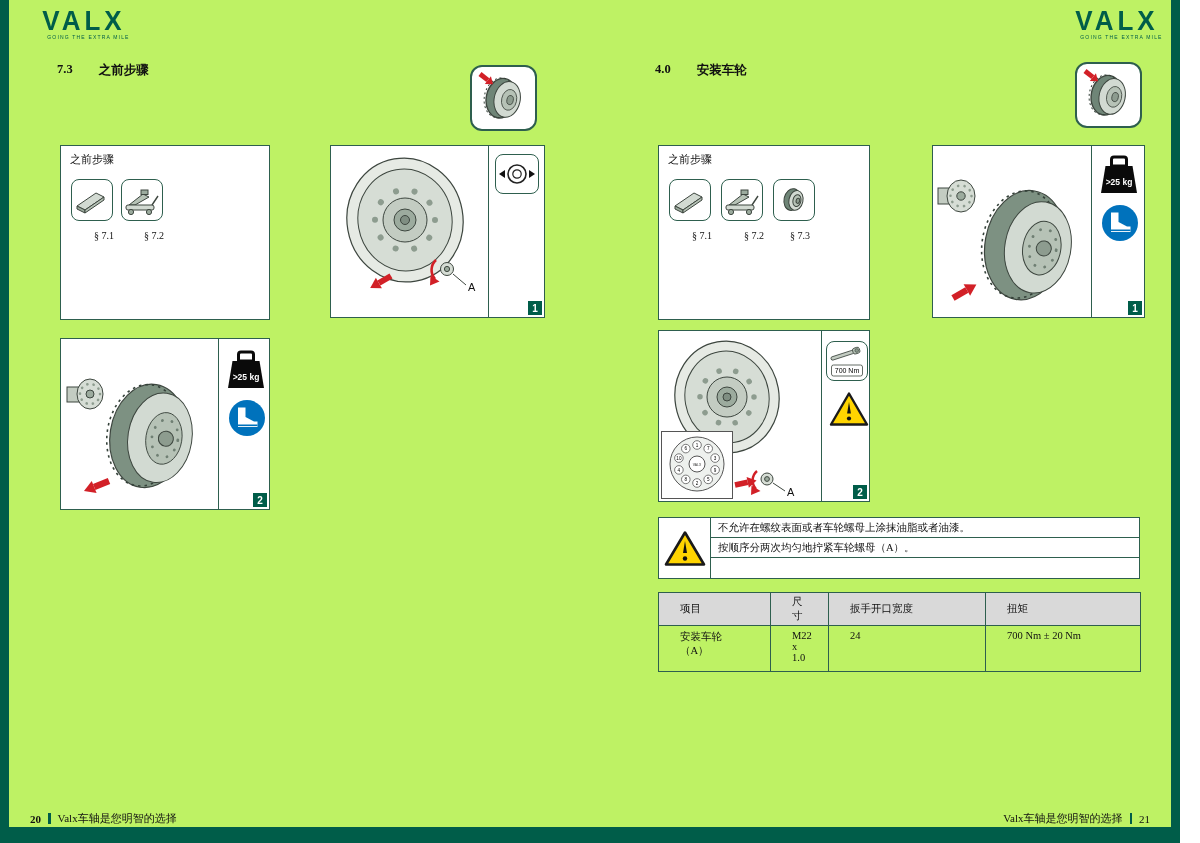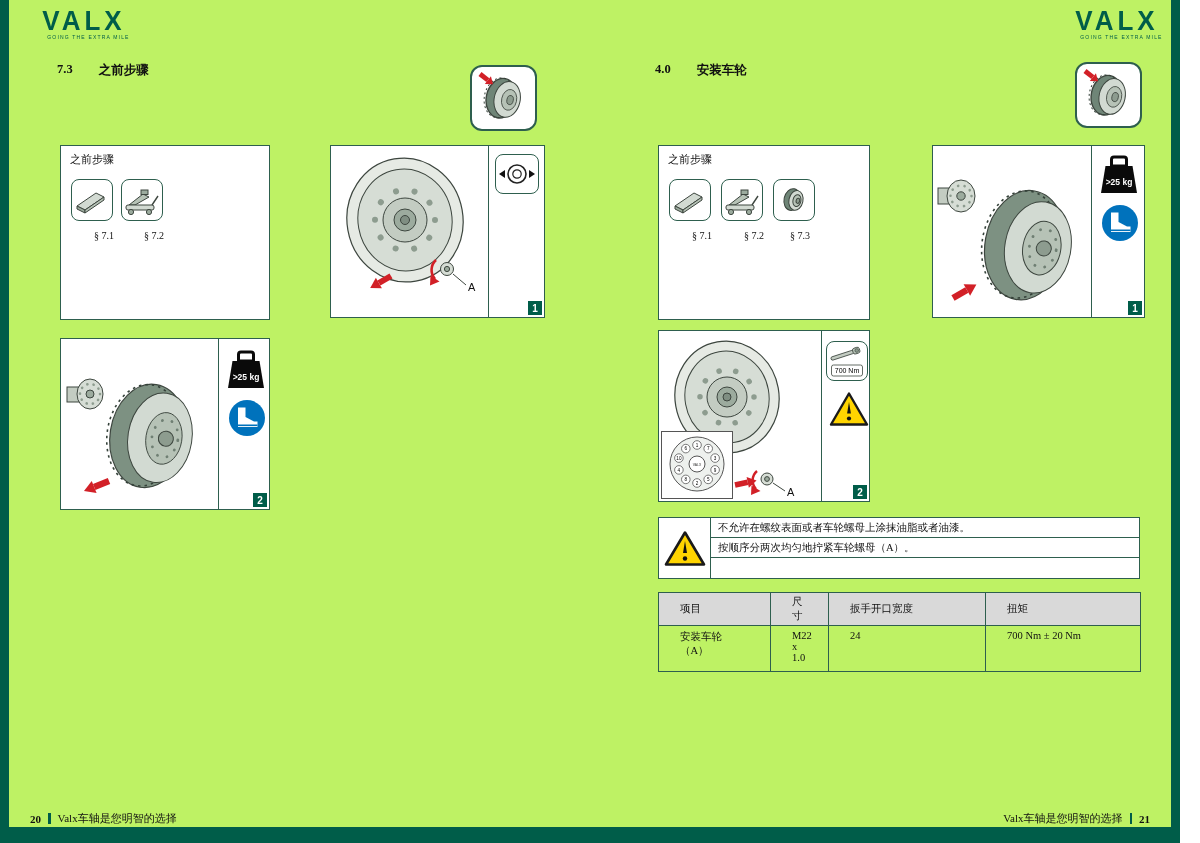--- a/index.html
+++ b/index.html
@@ -361,16 +361,16 @@
   </table>
 
   <div class="footer" style="left:30px">
     <span style="font-weight:bold">20</span>
     <span class="fsep"></span>
     <span>Valx车轴是您明智的选择</span>
   </div>
   <div class="footer" style="right:30px">
     <span>Valx车轴是您明智的选择</span>
     <span class="fsep"></span>
-    <span style="font-weight:bold">21</span>
+    <span style="font-weight:normal">21</span>
   </div>
 
 </div>
 
 </body></html>

